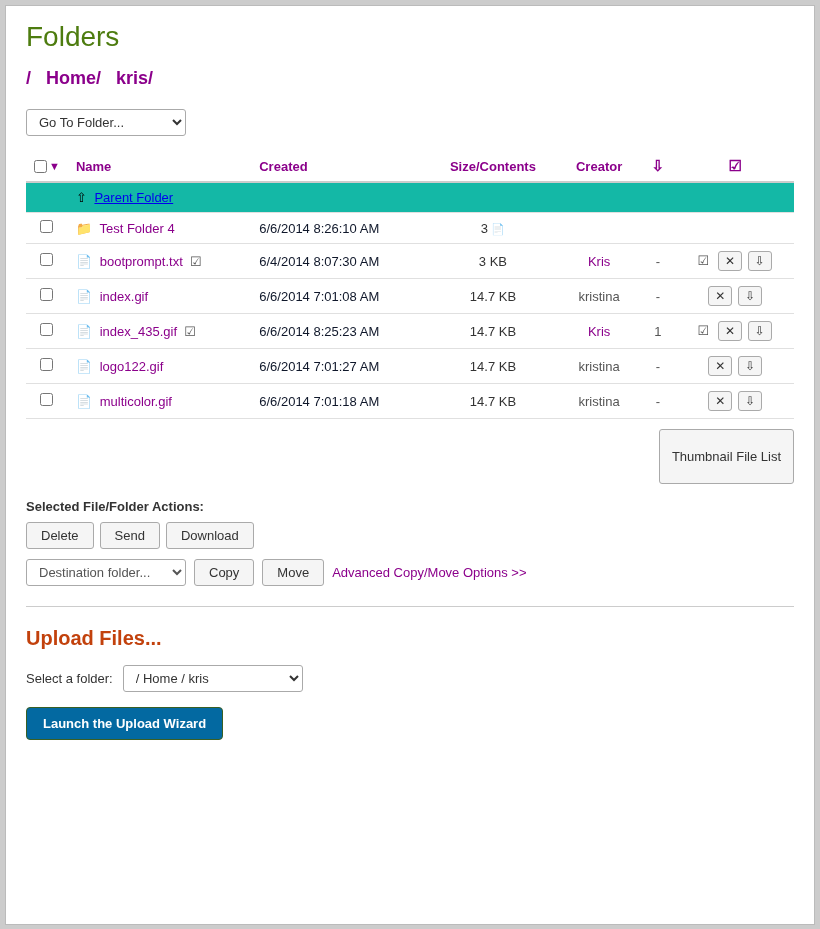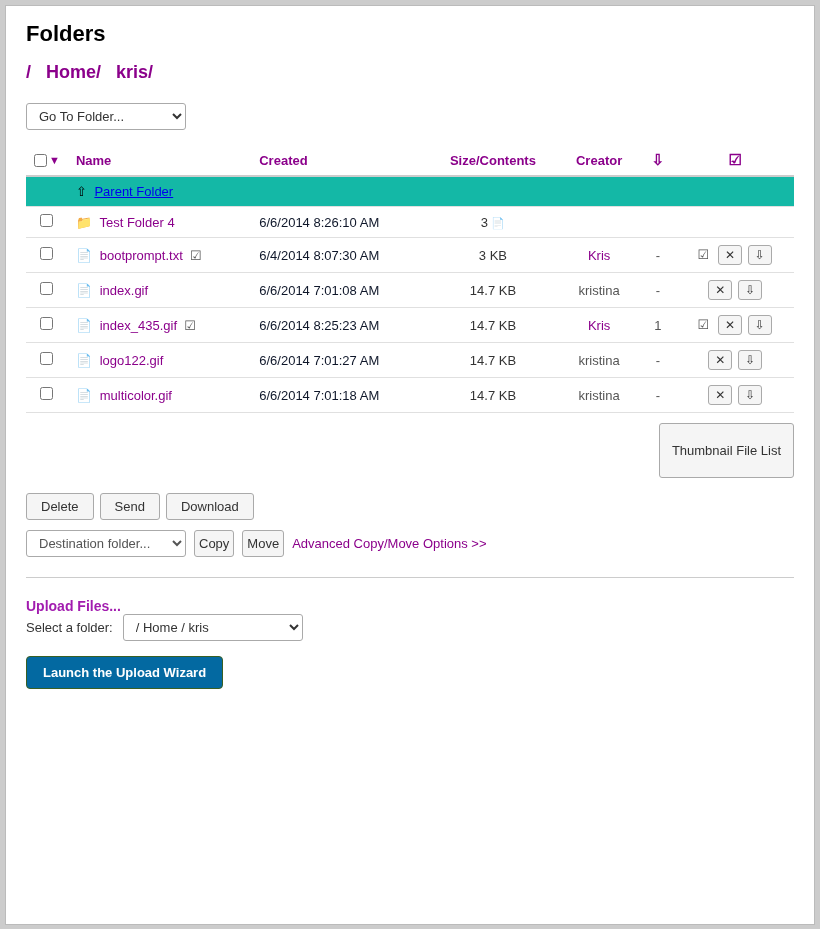--- a/index.html
+++ b/index.html
@@ -14,23 +14,23 @@
     }
     .page-container {
       background: #fff;
       width: 810px;
       min-height: 920px;
       margin: 5px;
       padding: 15px 20px 20px 20px;
       border: 1px solid #bbb;
     }
     h1.page-title {
-      color: #000000;
-      font-size: 22px;
-      font-weight: bold;
+      color: #4d7c0f;
+      font-size: 28px;
+      font-weight: normal;
       margin-bottom: 15px;
     }
     .breadcrumb {
       font-size: 18px;
       color: #8b008b;
       margin-bottom: 20px;
       font-weight: bold;
     }
     .breadcrumb a {
       color: #8b008b;
@@ -162,21 +162,21 @@
       padding: 4px 8px;
       font-size: 13px;
       border: 1px solid #aaa;
       border-radius: 3px;
       background: #fff;
       color: #555;
       width: 160px;
       cursor: pointer;
     }
     .copy-btn, .move-btn {
-      padding: 5px 4px;
+      padding: 5px 14px;
       font-size: 13px;
       background: #f5f5f5;
       border: 1px solid #aaa;
       border-radius: 3px;
       cursor: pointer;
       color: #333;
     }
     .advanced-link {
       color: #8b008b;
       text-decoration: none;
@@ -184,23 +184,24 @@
     }
 
     .divider {
       border: none;
       border-top: 1px solid #ccc;
       margin: 20px 0;
     }
 
     
     .upload-section h2 {
-      color: #a21caf;
-      font-size: 14px;
+      color: #c2410c;
+      font-size: 20px;
       font-weight: bold;
+      margin-bottom: 15px;
     }
     .select-folder-row {
       display: flex;
       align-items: center;
       gap: 10px;
       margin-bottom: 15px;
     }
     .select-folder-label {
       font-size: 13px;
       color: #333;
@@ -407,20 +408,21 @@
       </tr>
 
     </tbody>
   </table>
 
   <div class="thumbnail-btn-row">
     <button class="thumbnail-btn">Thumbnail File List</button>
   </div>
 
   <div class="actions-section">
+    <div class="actions-label">Selected File/Folder Actions:</div>
     <div class="actions-buttons">
       <button class="action-btn">Delete</button>
       <button class="action-btn">Send</button>
       <button class="action-btn">Download</button>
     </div>
     <div class="copy-move-row">
       <select class="dest-folder-select">
         <option>Destination folder...</option>
       </select>
       <button class="copy-btn">Copy</button>

